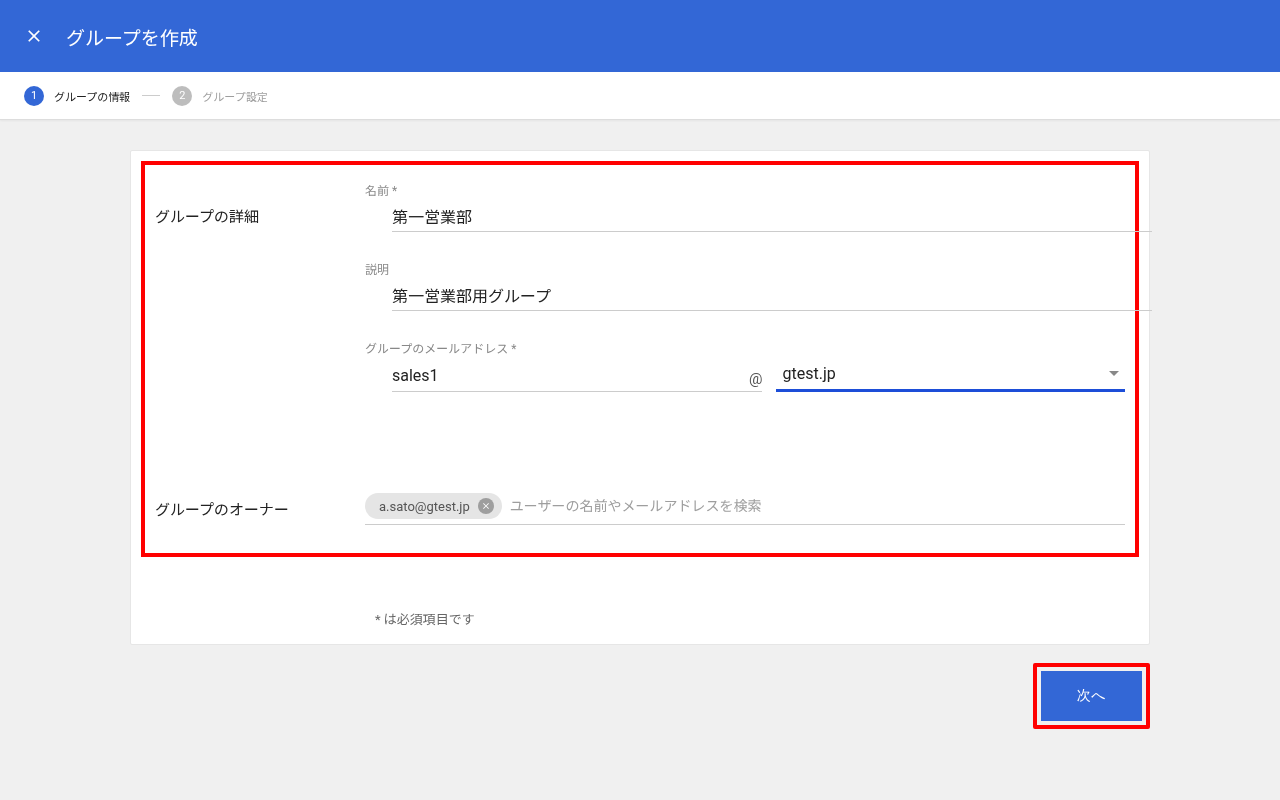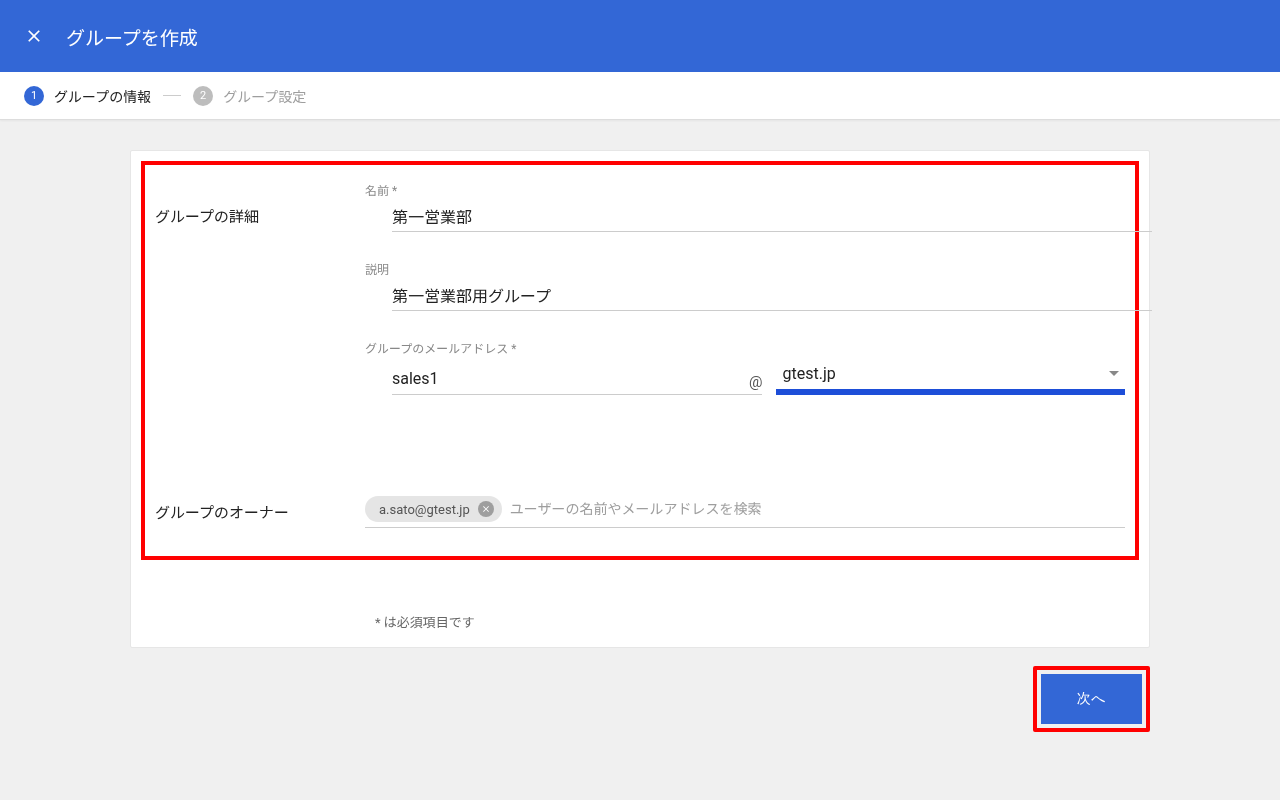--- a/index.html
+++ b/index.html
@@ -42,21 +42,21 @@
     box-shadow: 0 1px 2px rgba(0,0,0,0.05);
   }
   .step { display: flex; align-items: center; }
   .step-circle {
     width: 20px; height: 20px; border-radius: 50%;
     display: flex; align-items: center; justify-content: center;
     font-size: 11px; color: #fff; margin-right: 10px;
   }
   .step-circle.active { background: #3367d6; }
   .step-circle.inactive { background: #bdbdbd; }
-  .step-label { font-size: 14px; }
+  .step-label { font-size: 11px; }
   .step-label.active { color: #222; }
   .step-label.inactive { color: #9e9e9e; }
   .step-divider {
     width: 18px; height: 1px; background: #ccc; margin: 0 12px;
   }
   .content-area {
     padding: 30px 0 0 0;
     display: flex;
     flex-direction: column;
     align-items: center;
@@ -99,21 +99,21 @@
     background: transparent;
     font-family: inherit;
     margin-left: 27px;
   }
   .email-row { display: flex; align-items: flex-end; gap: 14px; }
   .email-input-wrap { flex: 0 0 370px; }
   .at-sign { font-size: 15px; color: #555; padding-bottom: 4px; }
   .domain-select {
     flex: 1;
     position: relative;
-    border-bottom: 6px solid #1d4ed8;
+    border-bottom: 3px solid #1d4ed8;
     padding: 4px 0 6px 0;
     display: flex;
     align-items: center;
     justify-content: space-between;
     cursor: pointer;
   }
   .domain-text { font-size: 16px; color: #222; padding-left: 6px; }
   .dropdown-arrow {
     width: 0; height: 0;
     border-left: 5px solid transparent;

